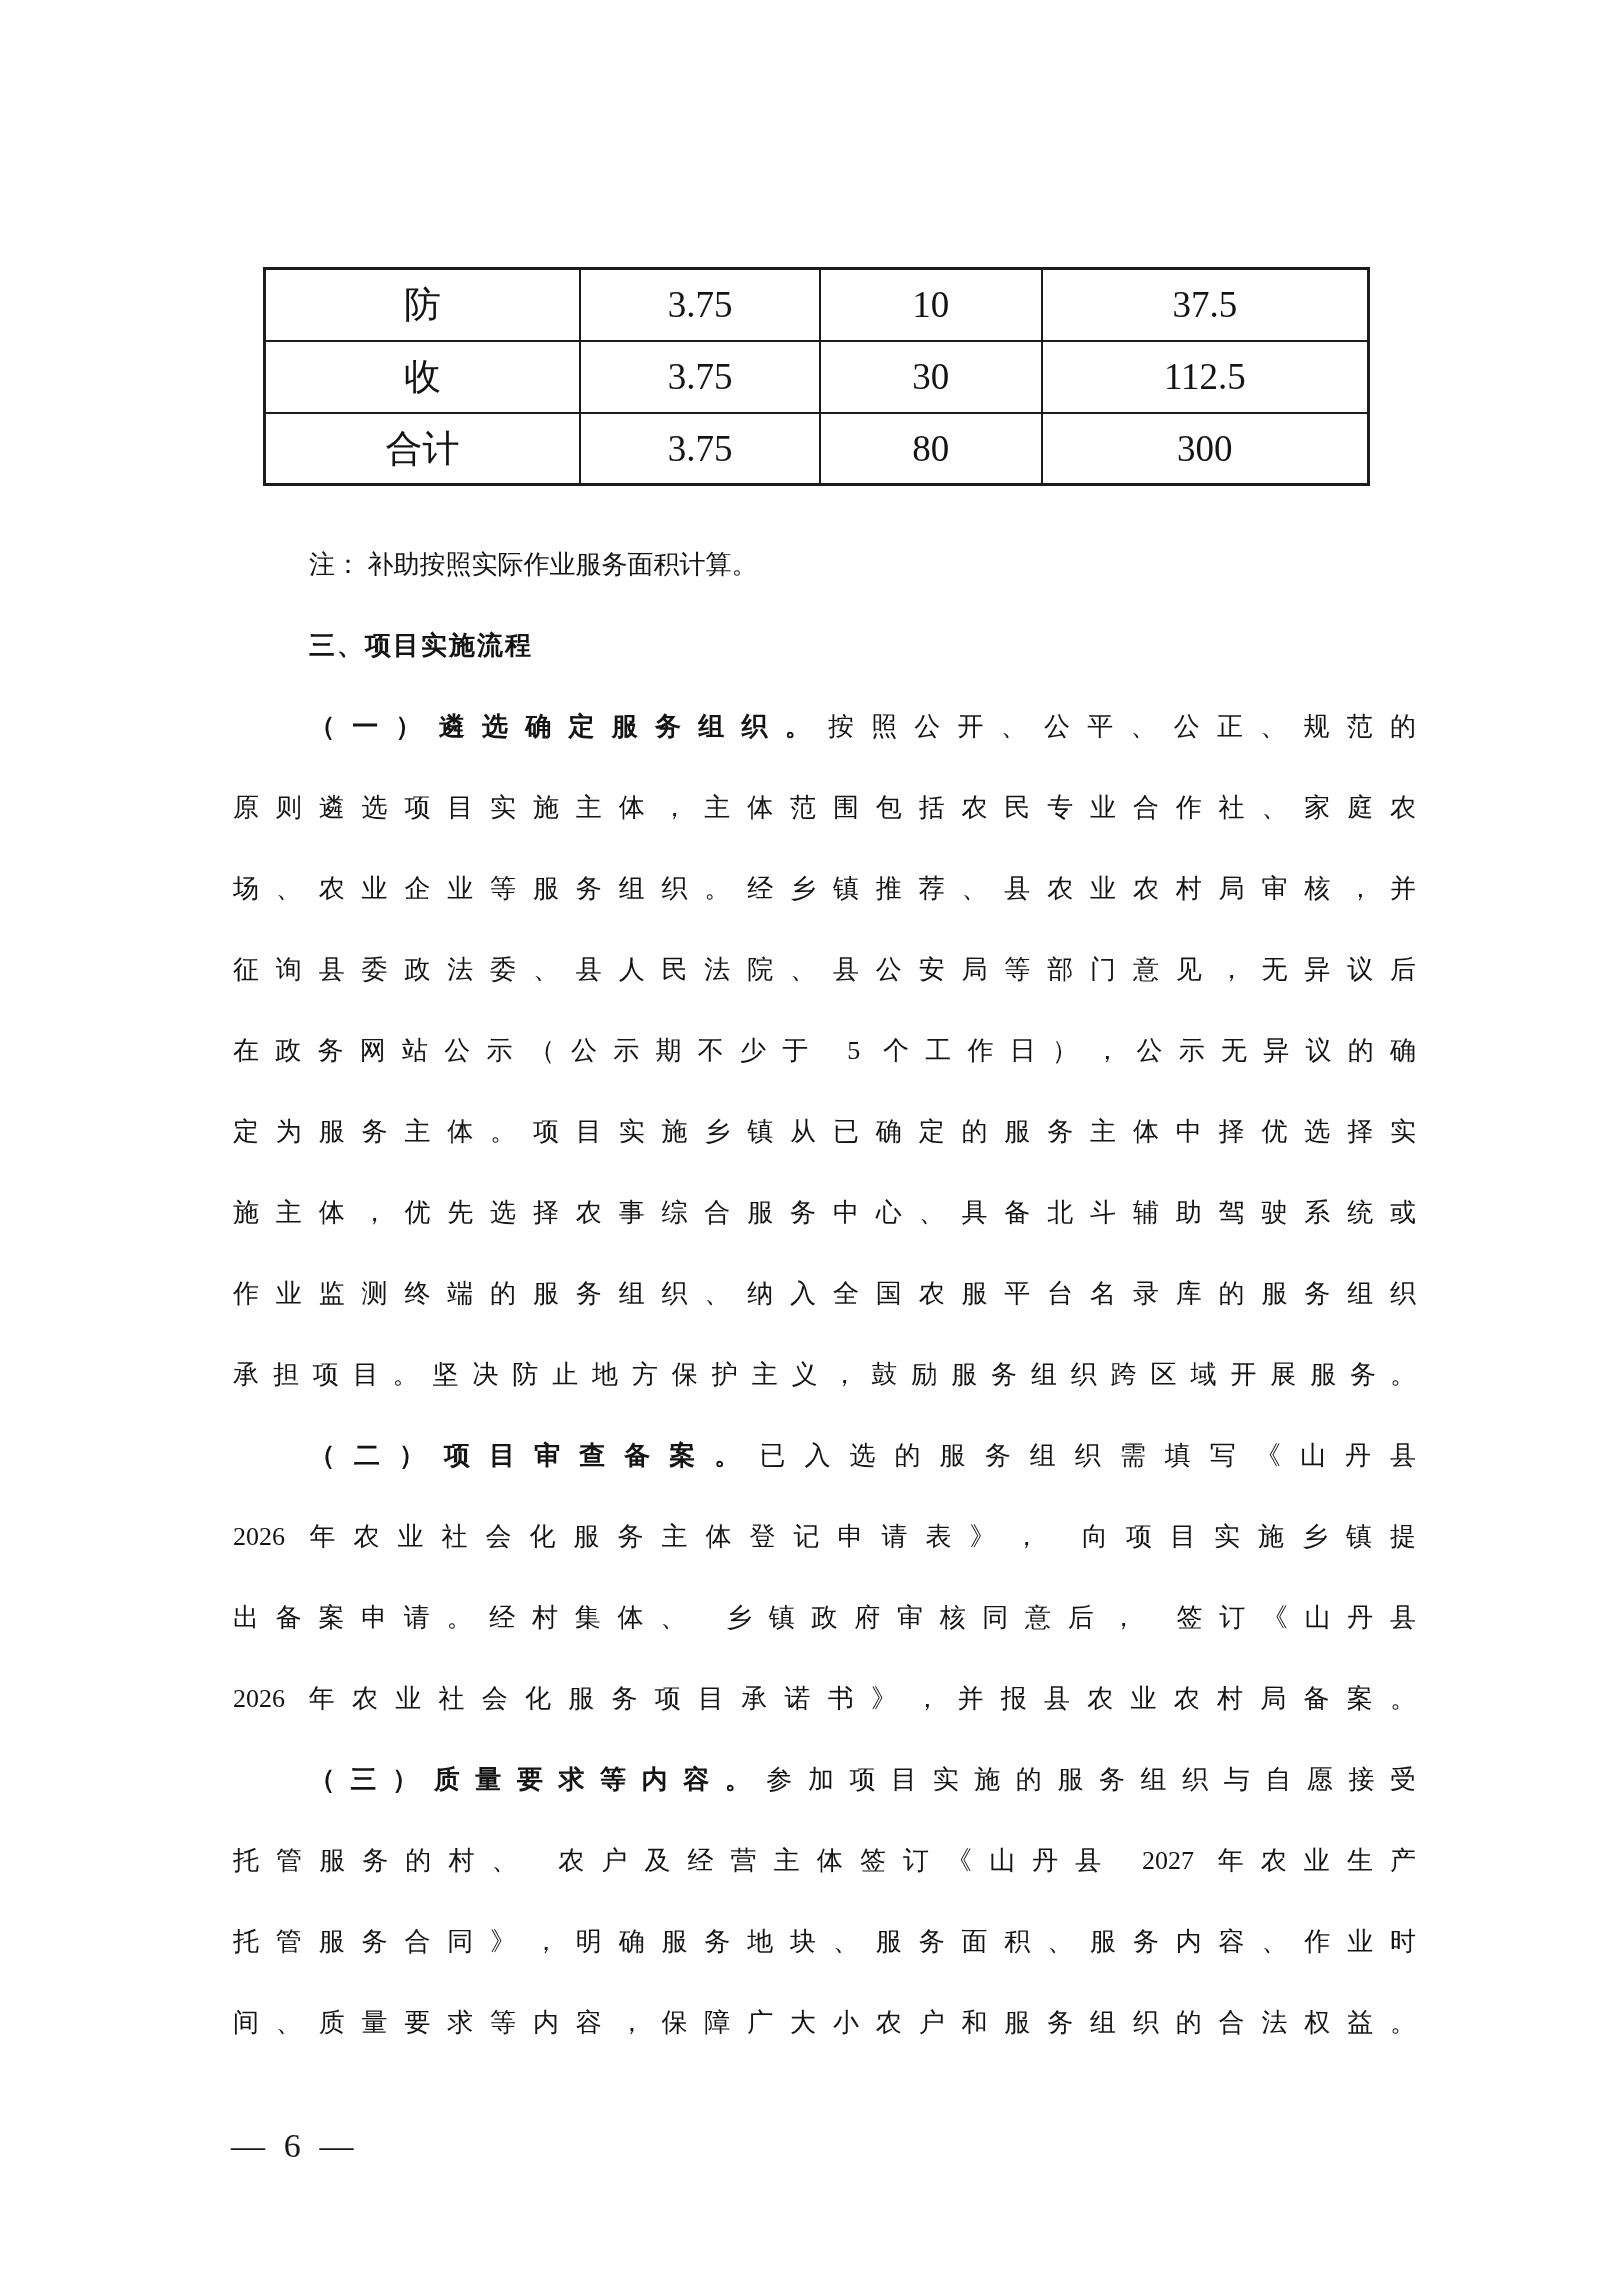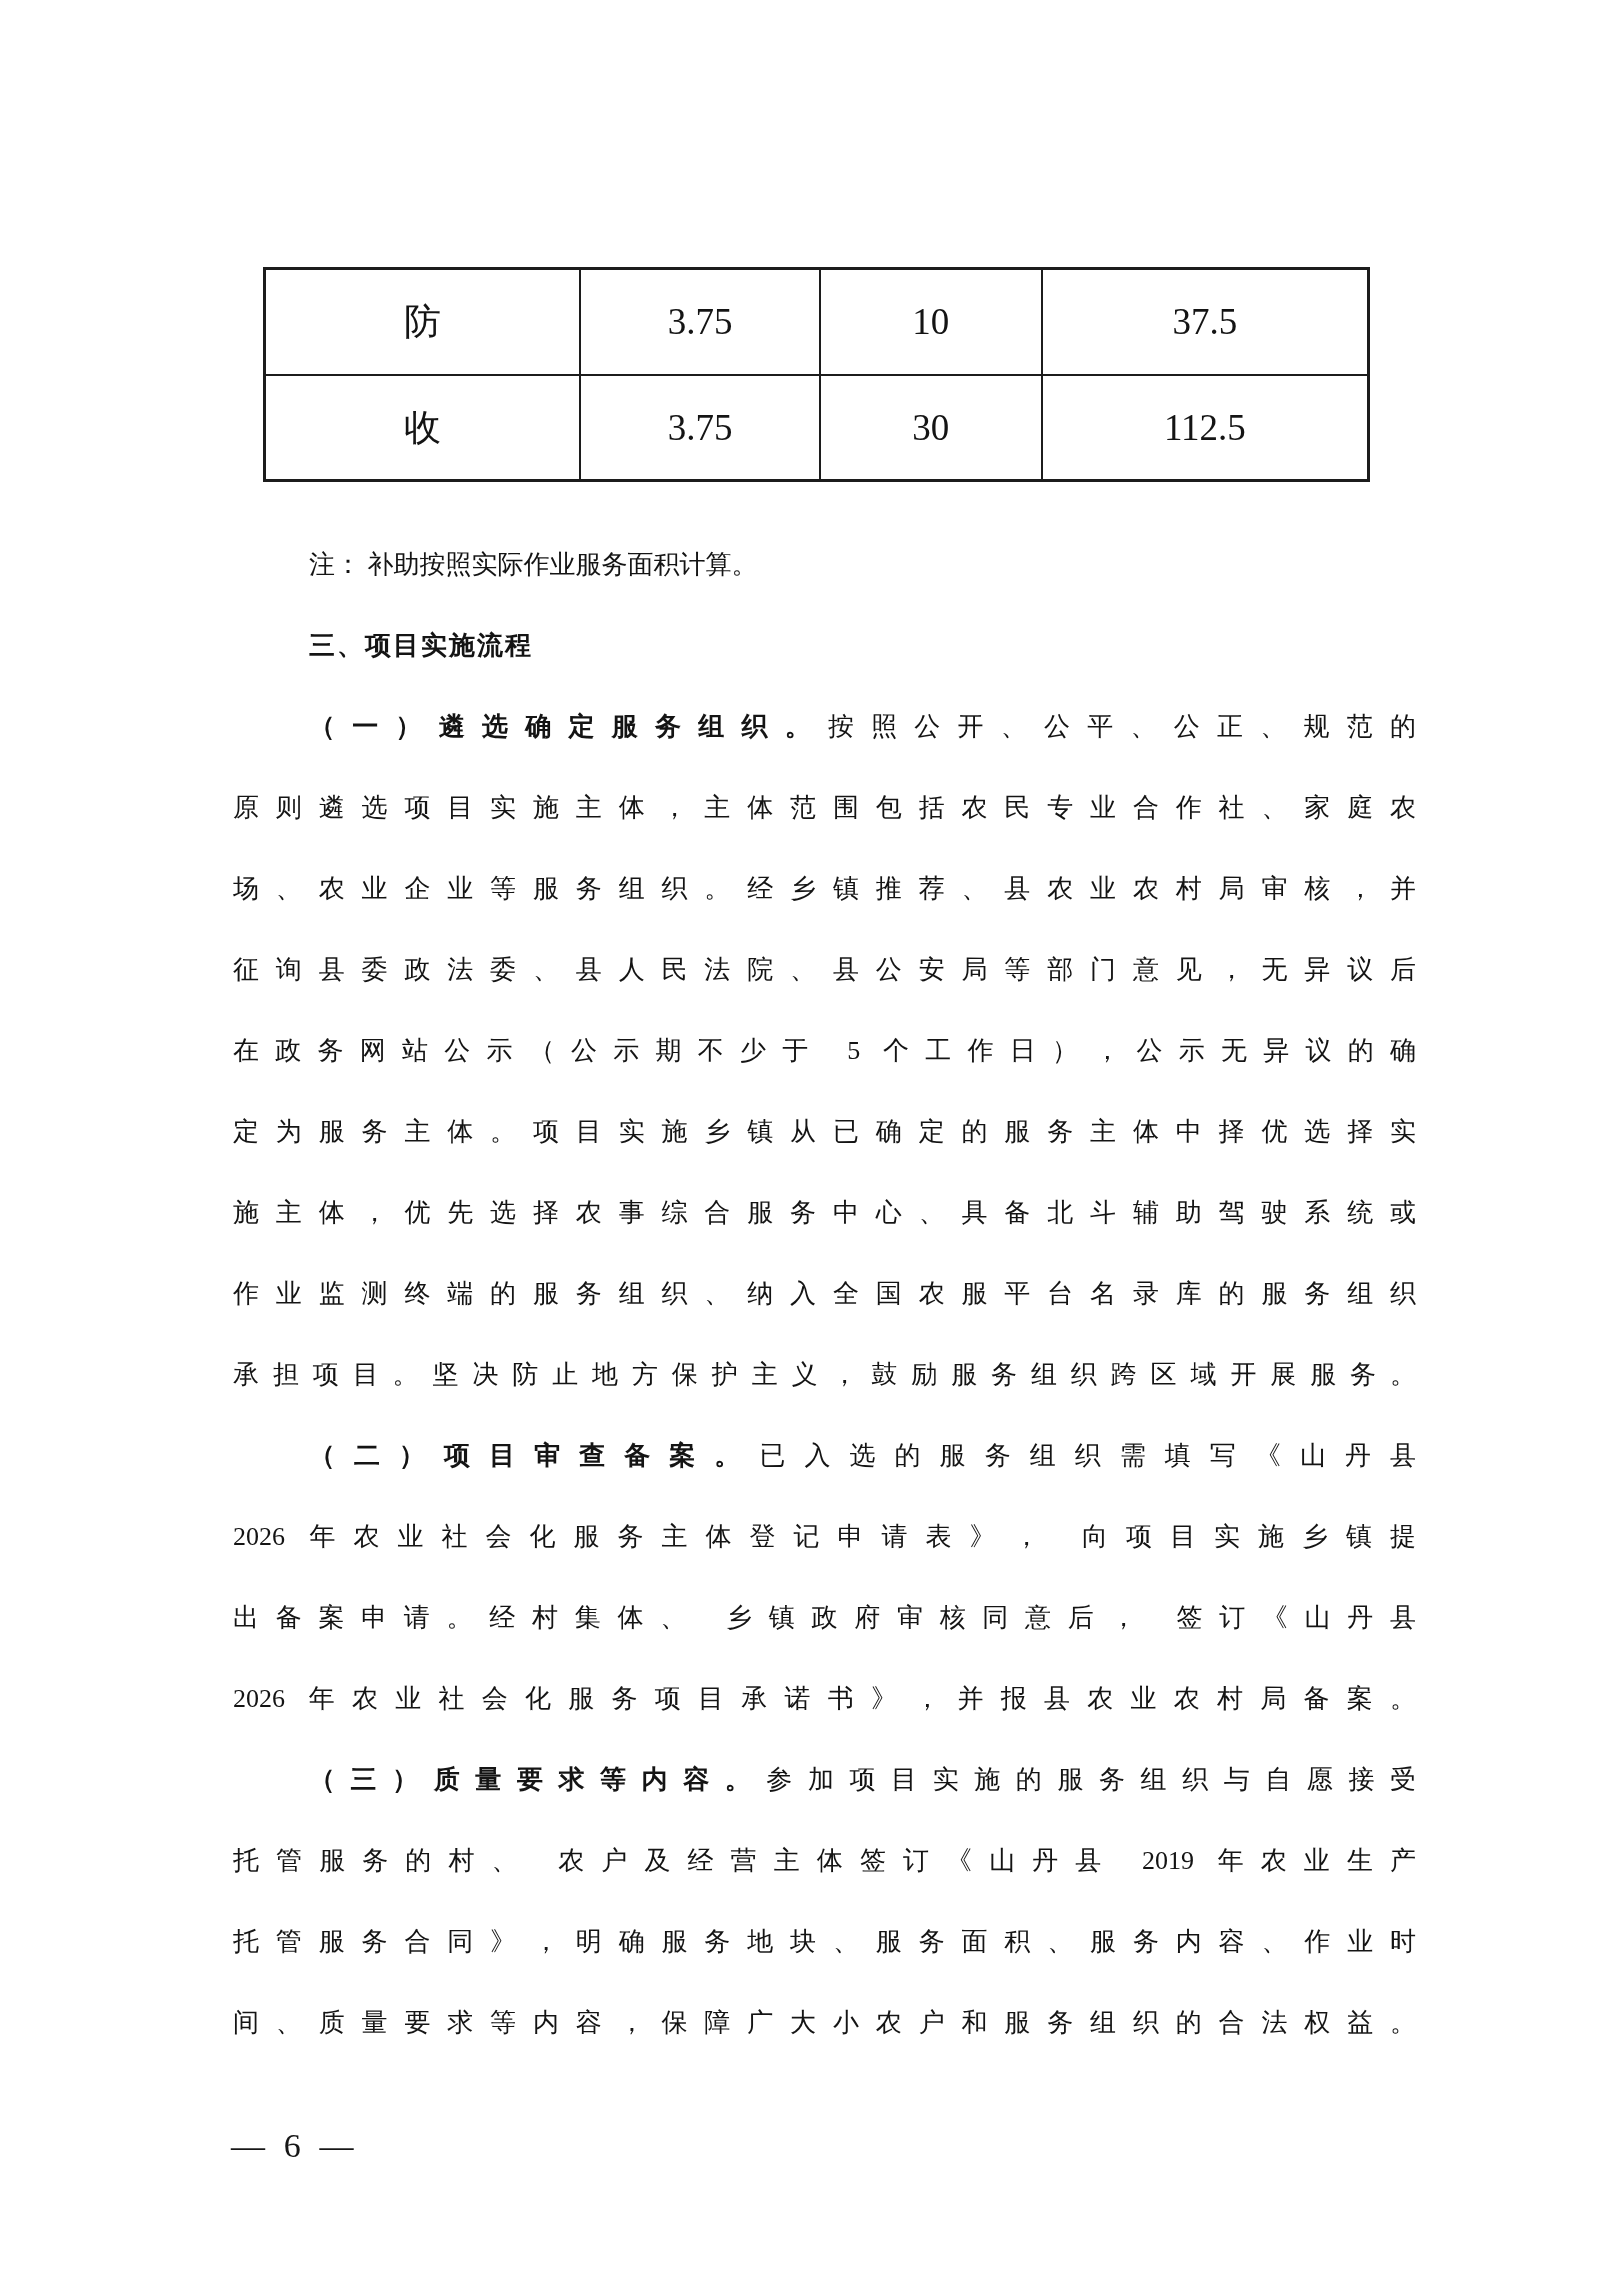--- a/index.html
+++ b/index.html
@@ -89,41 +89,47 @@
         <td>3.75</td>
         <td>10</td>
         <td>37.5</td>
       </tr>
       <tr>
         <td>收</td>
         <td>3.75</td>
         <td>30</td>
         <td>112.5</td>
       </tr>
+      <tr>
+        <td>合计</td>
+        <td>3.75</td>
+        <td>80</td>
+        <td>300</td>
+      </tr>
     </tbody>
   </table>
 
   <div class="textblock">
     <div class="line indent">注： 补助按照实际作业服务面积计算。</div>
     <div class="line indent heading">三、项目实施流程</div>
     <div class="line indent jst"><span class="b">（一）遴选确定服务组织。</span><span>按照公开、公平、公正、规范的</span></div>
     <div class="line jst">原则遴选项目实施主体，主体范围包括农民专业合作社、家庭农</div>
     <div class="line jst">场、农业企业等服务组织。经乡镇推荐、县农业农村局审核，并</div>
     <div class="line jst">征询县委政法委、县人民法院、县公安局等部门意见，无异议后</div>
     <div class="line jst">在政务网站公示（公示期不少于 5 个工作日），公示无异议的确</div>
     <div class="line jst">定为服务主体。项目实施乡镇从已确定的服务主体中择优选择实</div>
     <div class="line jst">施主体，优先选择农事综合服务中心、具备北斗辅助驾驶系统或</div>
     <div class="line jst">作业监测终端的服务组织、纳入全国农服平台名录库的服务组织</div>
     <div class="line jst">承担项目。坚决防止地方保护主义，鼓励服务组织跨区域开展服务。</div>
     <div class="line indent jst"><span class="b">（二）项目审查备案。</span><span>已入选的服务组织需填写《山丹县</span></div>
     <div class="line jst">2026 年农业社会化服务主体登记申请表》， 向项目实施乡镇提</div>
     <div class="line jst">出备案申请。经村集体、 乡镇政府审核同意后， 签订《山丹县</div>
     <div class="line jst">2026 年农业社会化服务项目承诺书》，并报县农业农村局备案。</div>
     <div class="line indent jst"><span class="b">（三）质量要求等内容。</span><span>参加项目实施的服务组织与自愿接受</span></div>
-    <div class="line jst">托管服务的村、 农户及经营主体签订《山丹县 2019 年农业生产</div>
+    <div class="line jst">托管服务的村、 农户及经营主体签订《山丹县 2027 年农业生产</div>
     <div class="line jst">托管服务合同》，明确服务地块、服务面积、服务内容、作业时</div>
     <div class="line jst">间、质量要求等内容，保障广大小农户和服务组织的合法权益。</div>
   </div>
 
   <div class="pagenum">— 6 —</div>
 
 </div>
 
 
 </body></html>

